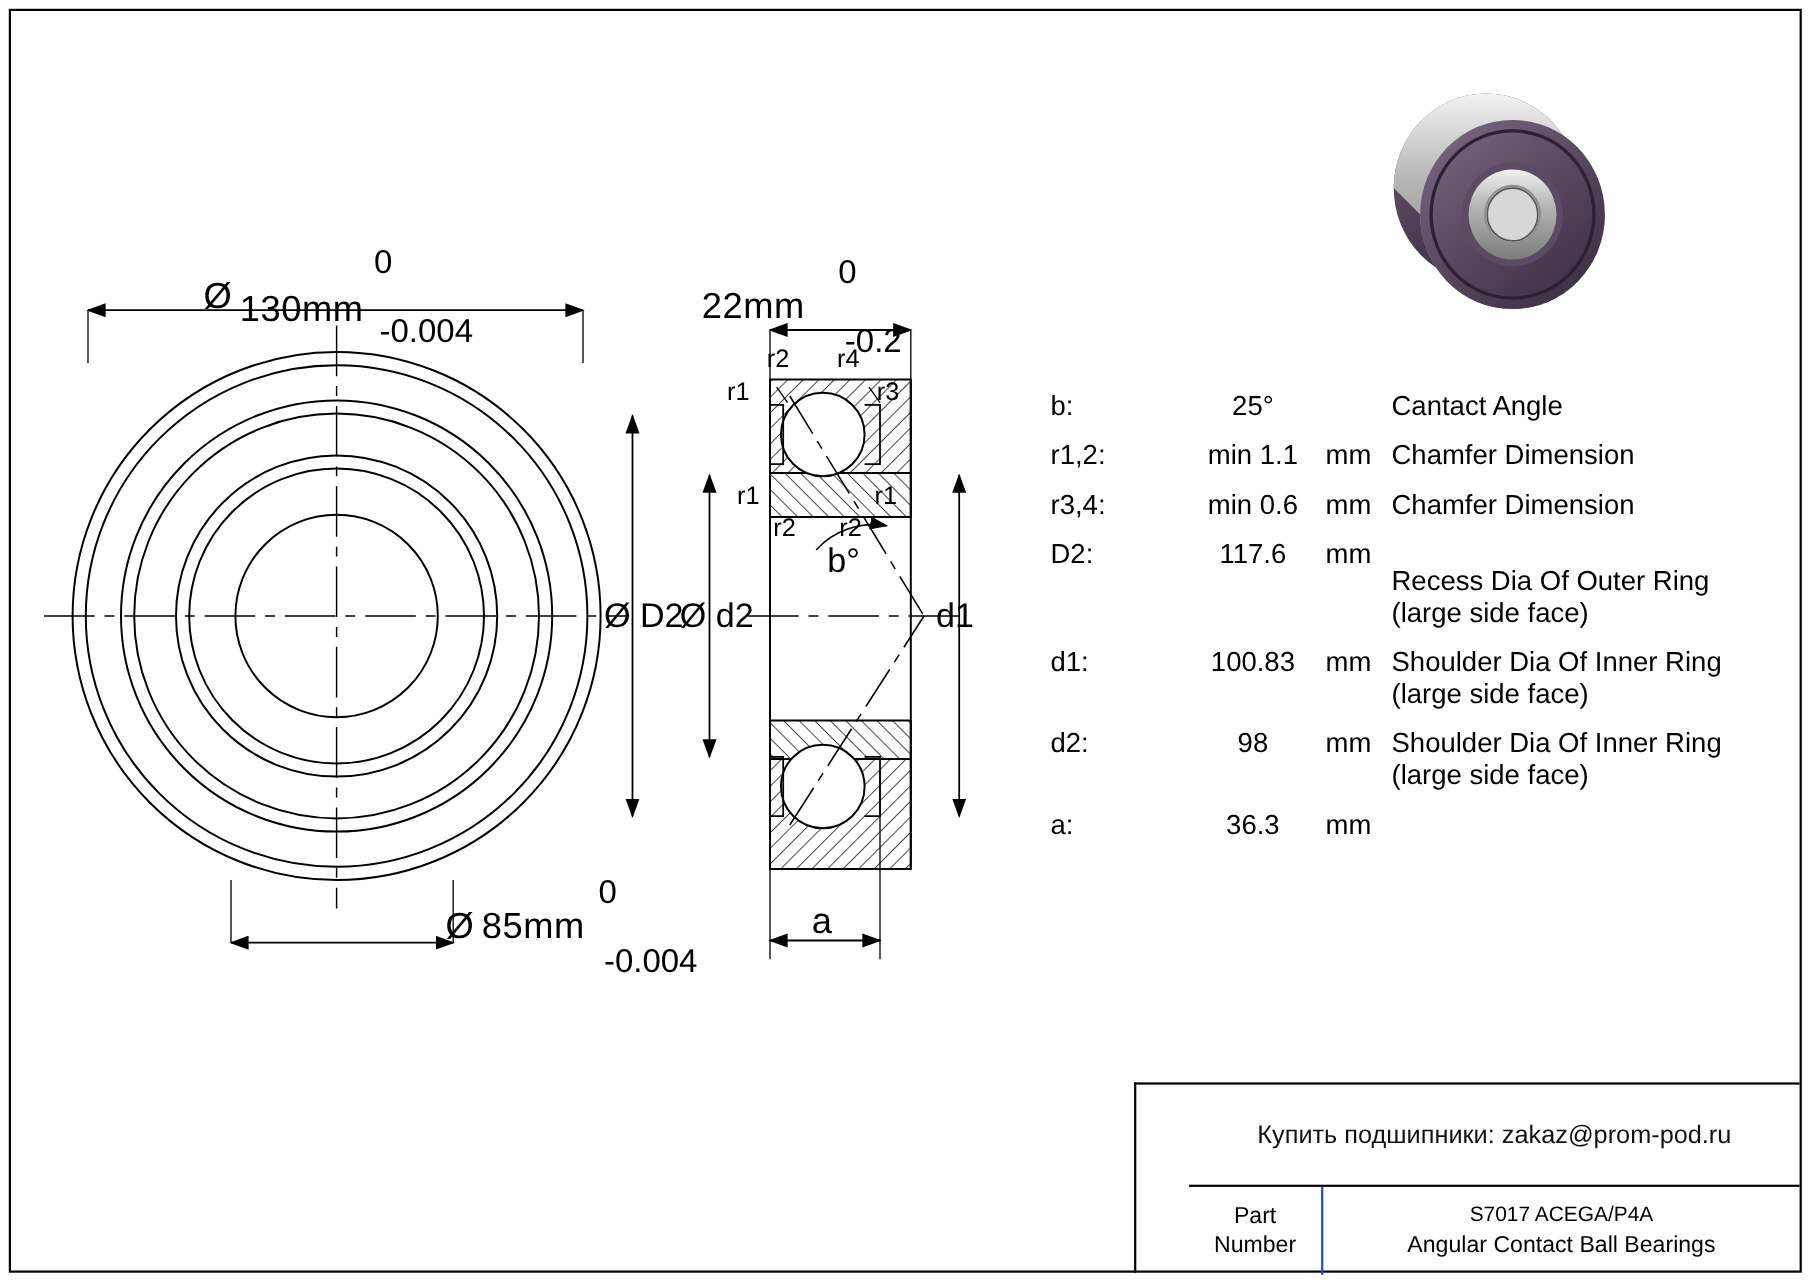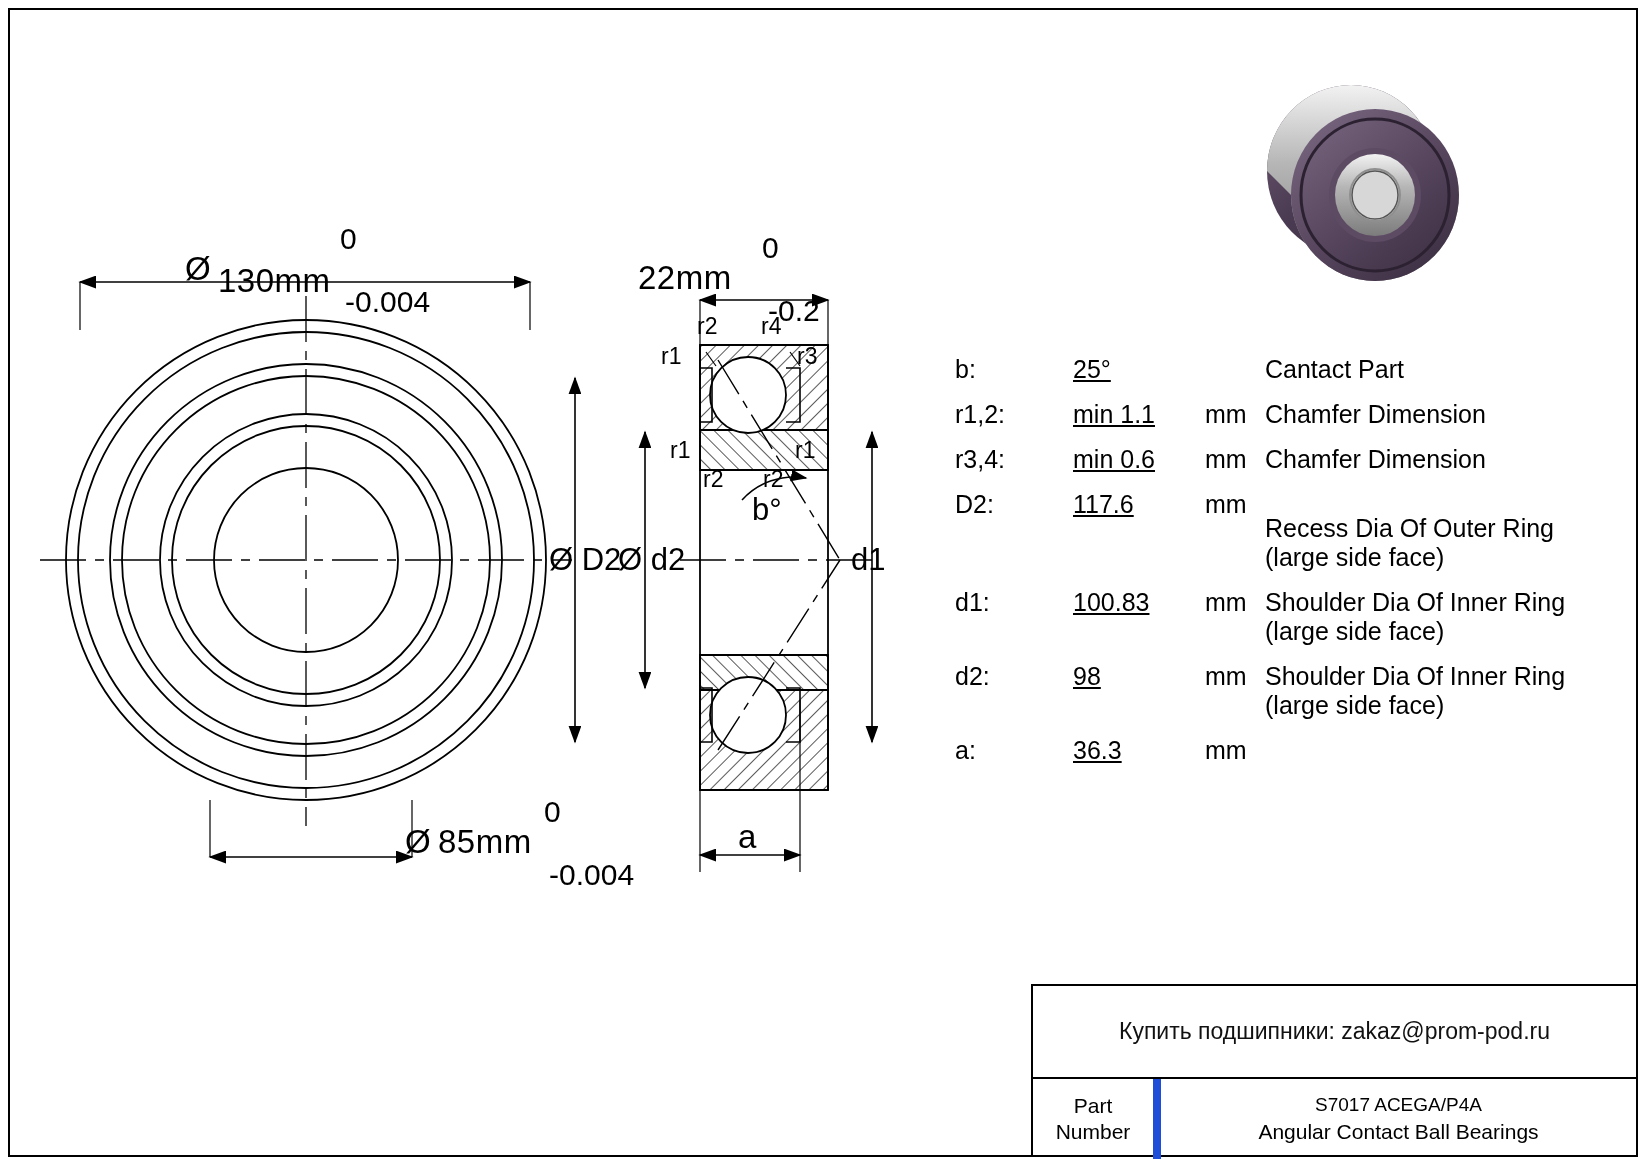--- a/index.html
+++ b/index.html
@@ -73,60 +73,60 @@
     line-height: 1.16;
   }
   .spec-sym {
     width: 118px;
     flex: 0 0 118px;
     text-align: left;
   }
   .spec-val {
     width: 132px;
     flex: 0 0 132px;
-    text-align: left;
-    text-decoration: underline;
+    text-align: center;
   }
   .spec-unit {
     width: 60px;
     flex: 0 0 60px;
     text-align: left;
   }
   .spec-desc {
     flex: 1 1 auto;
     text-align: left;
   }
   
   .titleblock {
     position: absolute;
     left: 1031px;
     top: 984px;
     width: 605px;
     height: 173px;
     border-left: 2px solid #000;
     border-top: 2px solid #000;
     box-sizing: border-box;
+    padding-left: 48px;
   }
   .tb-top {
     height: 91px;
     border-bottom: 2px solid #000;
     display: flex;
     align-items: center;
     justify-content: center;
     font-size: 23px;
     color: #111;
   }
   .tb-bottom {
     height: 80px;
     display: flex;
   }
   .tb-partlabel {
     width: 120px;
     flex: 0 0 120px;
-    border-right: 8px solid #1d4ed8;
+    border-right: 2px solid #1d4ed8;
     display: flex;
     flex-direction: column;
     align-items: center;
     justify-content: center;
     font-size: 21px;
     line-height: 1.25;
   }
   .tb-partinfo {
     flex: 1 1 auto;
     display: flex;
@@ -301,21 +301,21 @@
   <div class="dimtext label-med" style="left:549px; top:542px;">Ø D2</div>
   <div class="dimtext label-med" style="left:618px; top:542px;">Ø d2</div>
   <div class="dimtext label-med" style="left:851px; top:542px;">d1</div>
   <div class="dimtext big-dim" style="left:738px; top:818px;">a</div>
 
   <div class="spec-table">
     <div class="spec-row">
       <div class="spec-sym">b:</div>
       <div class="spec-val">25°</div>
       <div class="spec-unit"></div>
-      <div class="spec-desc">Cantact Part</div>
+      <div class="spec-desc">Cantact Angle</div>
     </div>
     <div class="spec-row">
       <div class="spec-sym">r1,2:</div>
       <div class="spec-val">min 1.1</div>
       <div class="spec-unit">mm</div>
       <div class="spec-desc">Chamfer Dimension</div>
     </div>
     <div class="spec-row">
       <div class="spec-sym">r3,4:</div>
       <div class="spec-val">min 0.6</div>

